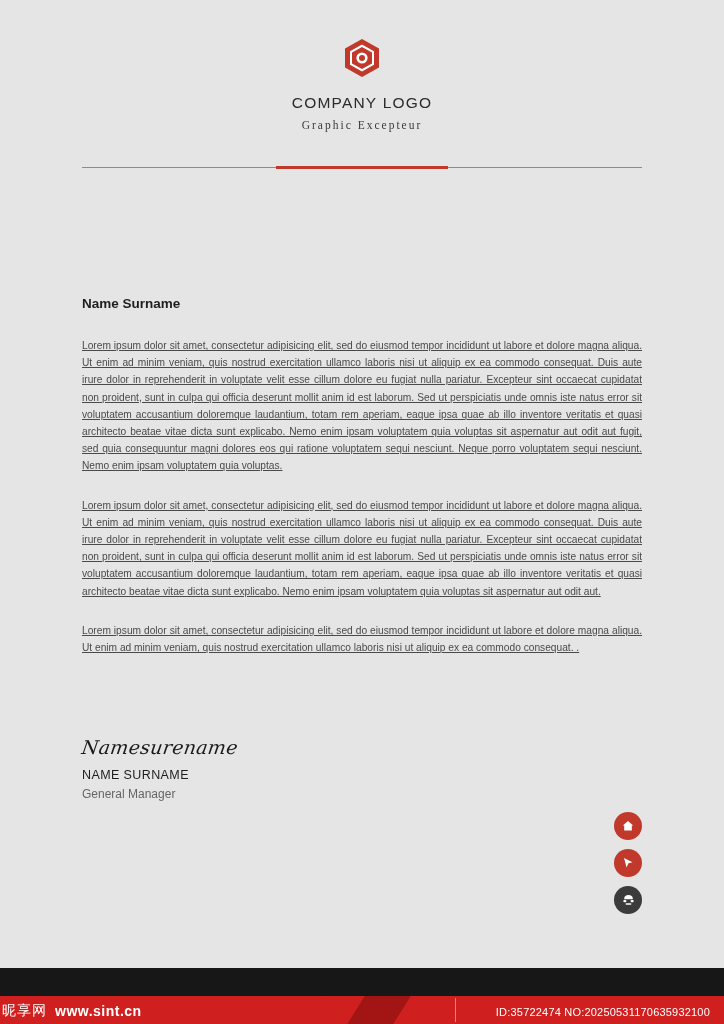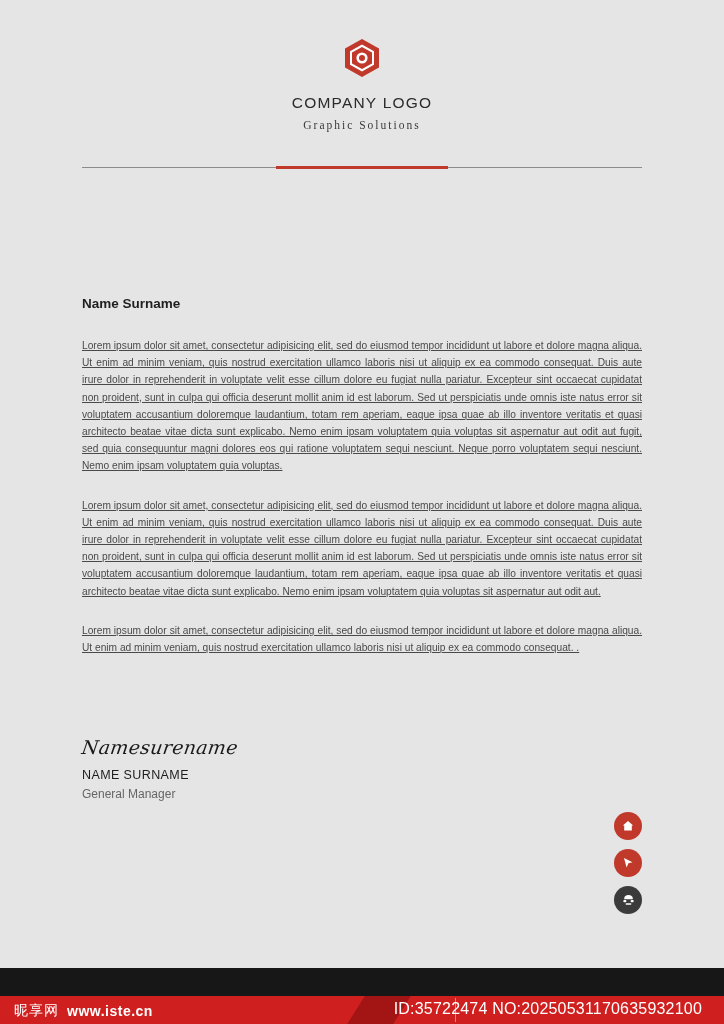--- a/index.html
+++ b/index.html
@@ -152,42 +152,42 @@
   }
   .footer-diag2 {
     position: absolute;
     left: 356px; bottom: 0px;
     width: 46px; height: 28px;
     background: #a31515;
     transform: skewX(-32deg);
   }
   .footer-left {
     position: absolute;
-    left: 14px; bottom: 4px;
+    left: 2px; bottom: 4px;
     display: flex;
     align-items: center;
     gap: 8px;
   }
   .wm-cn {
     color: #ffffff;
     font-size: 14px;
     font-family: "DejaVu Sans", sans-serif;
     letter-spacing: 1px;
   }
   .wm-url {
     color: #ffffff;
     font-size: 14px;
     font-weight: bold;
     letter-spacing: 0.5px;
   }
   .footer-id {
     position: absolute;
-    right: 22px; bottom: 6px;
+    right: 14px; bottom: 6px;
     color: #ffffff;
-    font-size: 16px;
+    font-size: 11px;
     letter-spacing: 0.2px;
   }
   .footer-id-sep {
     position: absolute;
     right: 268px; bottom: 2px;
     width: 1px; height: 24px;
     background: rgba(255,255,255,0.45);
   }
 </style>
 </head>
@@ -199,21 +199,21 @@
     <div class="logo-mark">
       <svg width="46" height="46" viewBox="0 0 46 46">
         <polygon points="23,3 40,12.5 40,31.5 23,41 6,31.5 6,12.5" fill="#c0392b"></polygon>
         <polygon points="23,8.5 35,15.2 35,28.8 23,35.5 11,28.8 11,15.2" fill="#ffffff"></polygon>
         <polygon points="23,11 33,16.6 33,27.4 23,33 13,27.4 13,16.6" fill="#c0392b"></polygon>
         <circle cx="23" cy="22" r="5.6" fill="#ffffff"></circle>
         <circle cx="23" cy="22" r="3.0" fill="#c0392b"></circle>
       </svg>
     </div>
     <div class="logo-company">COMPANY LOGO</div>
-    <div class="logo-tagline">Graphic Solutions</div>
+    <div class="logo-tagline">Graphic Excepteur</div>
   </div>
 
   <div class="rule-wrap">
     <div class="rule-thin"></div>
     <div class="rule-accent"></div>
   </div>
 
   <div class="body-block">
     <div class="recipient">Name Surname</div>
     <p class="para">Lorem ipsum dolor sit amet, consectetur adipisicing elit, sed do eiusmod tempor incididunt ut labore et dolore magna aliqua. Ut enim ad minim veniam, quis nostrud exercitation ullamco laboris nisi ut aliquip ex ea commodo consequat. Duis aute irure dolor in reprehenderit in voluptate velit esse cillum dolore eu fugiat nulla pariatur. Excepteur sint occaecat cupidatat non proident, sunt in culpa qui officia deserunt mollit anim id est laborum. Sed ut perspiciatis unde omnis iste natus error sit voluptatem accusantium doloremque laudantium, totam rem aperiam, eaque ipsa quae ab illo inventore veritatis et quasi architecto beatae vitae dicta sunt explicabo. Nemo enim ipsam voluptatem quia voluptas sit aspernatur aut odit aut fugit, sed quia consequuntur magni dolores eos qui ratione voluptatem sequi nesciunt. Neque porro voluptatem sequi nesciunt. Nemo enim ipsam voluptatem quia voluptas.</p>
@@ -247,19 +247,19 @@
       </svg>
     </div>
   </div>
 
   <div class="footer">
     <div class="footer-red"></div>
     <div class="footer-diag"></div>
     <div class="footer-diag2"></div>
     <div class="footer-left">
       <span class="wm-cn">昵享网</span>
-      <span class="wm-url">www.iste.cn</span>
+      <span class="wm-url">www.sint.cn</span>
     </div>
     <div class="footer-id-sep"></div>
     <div class="footer-id">ID:35722474 NO:20250531170635932100</div>
   </div>
 
 </div>
 
 </body></html>

